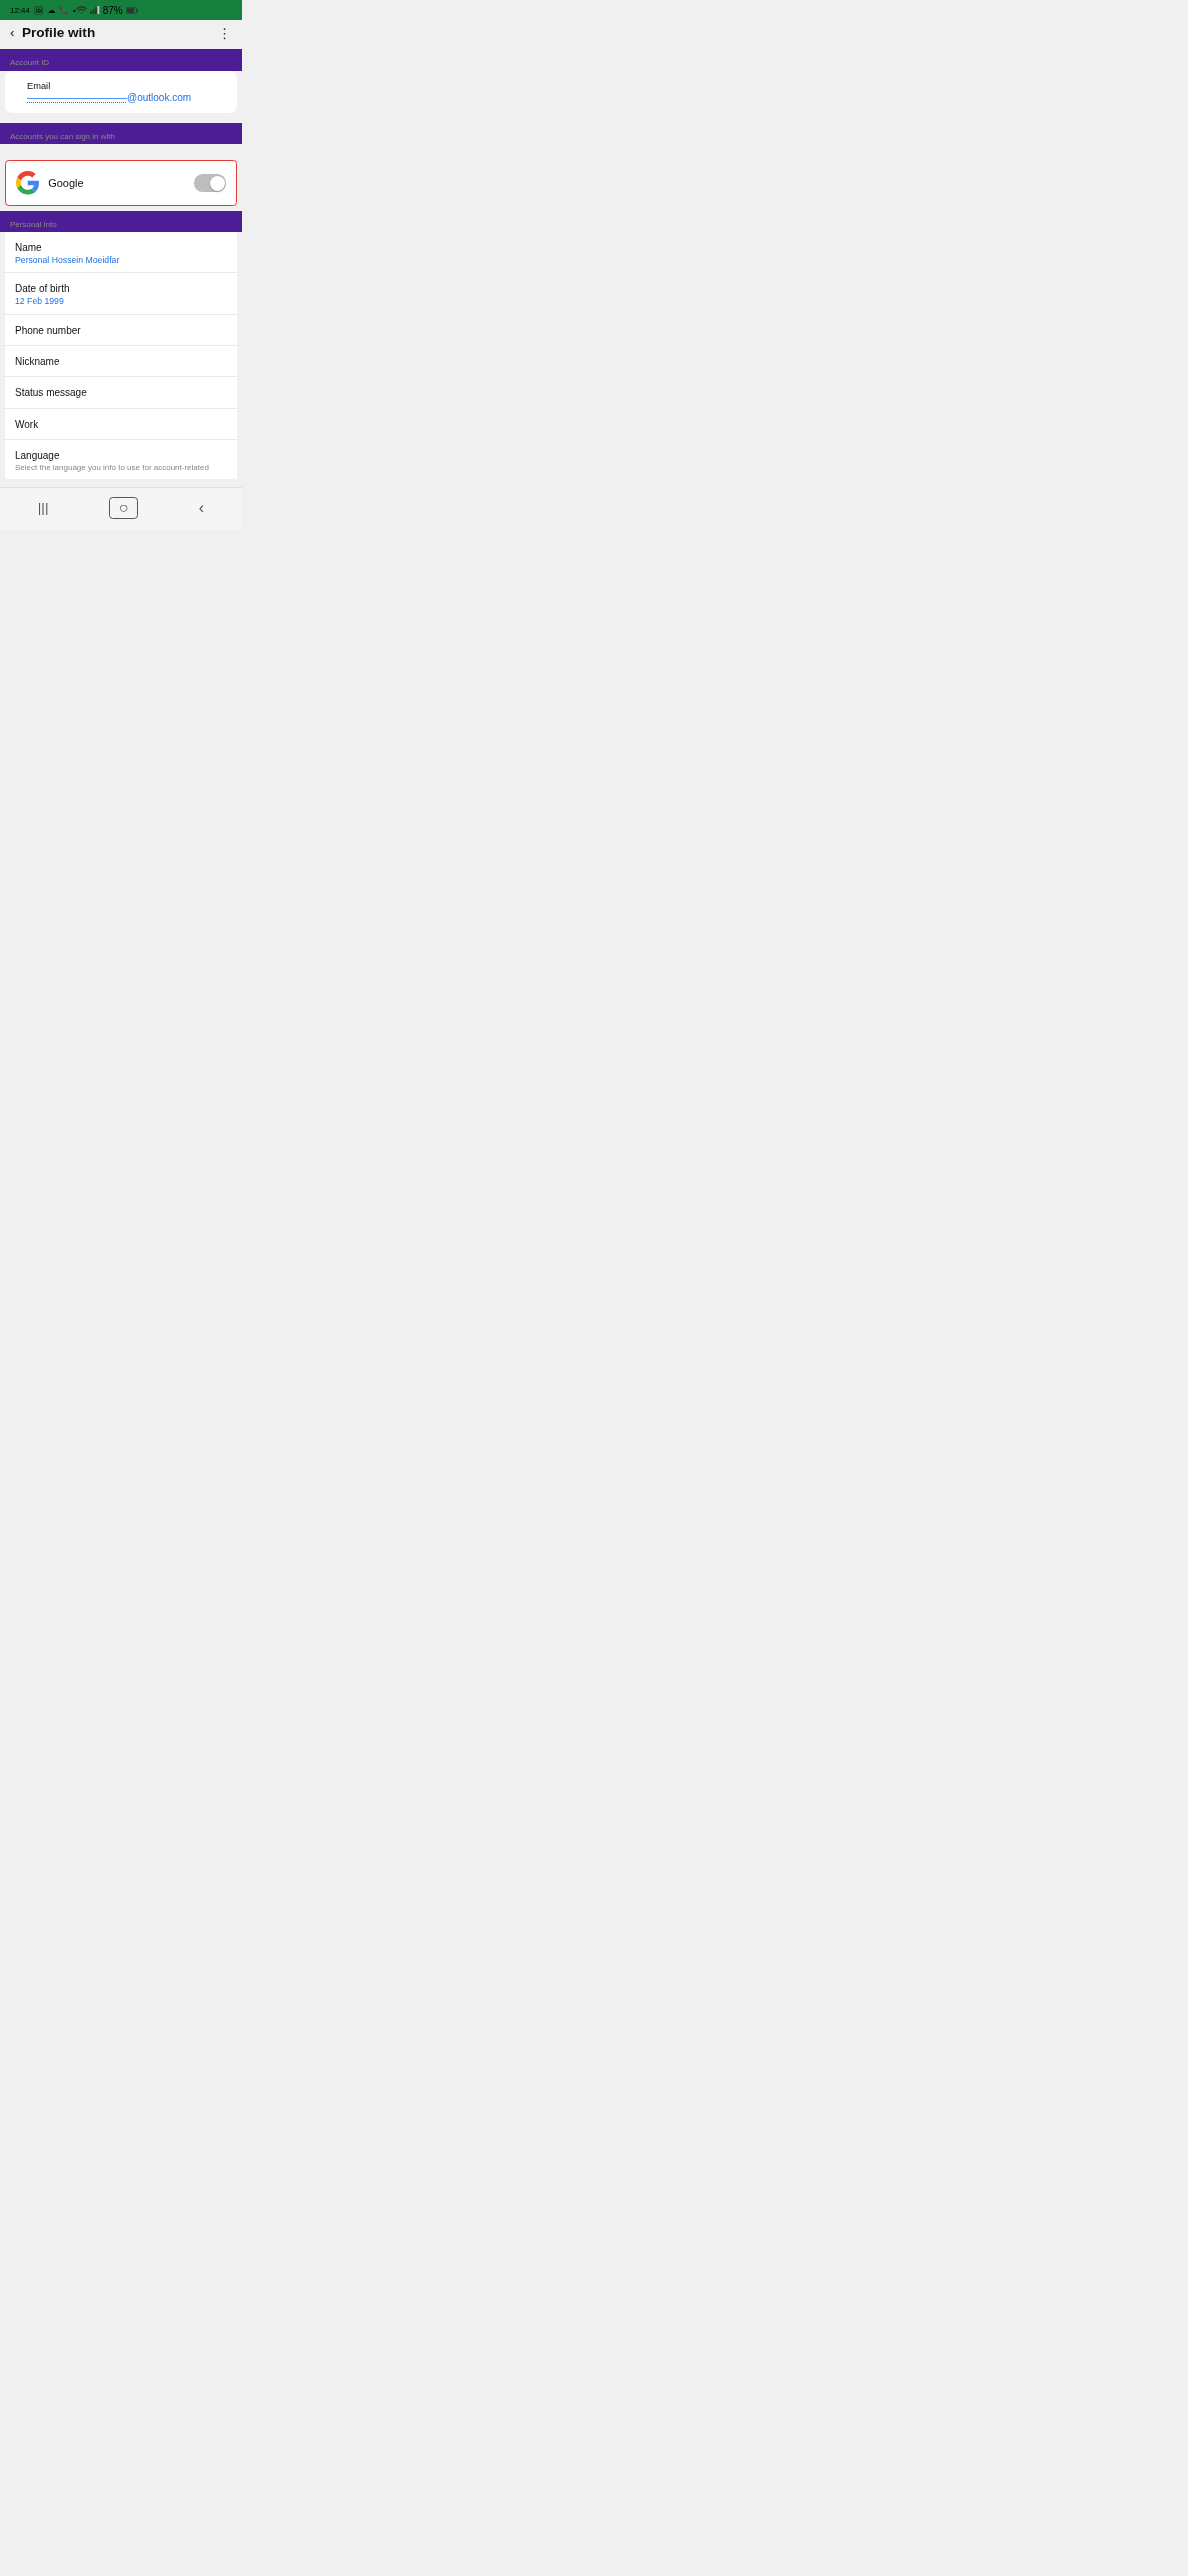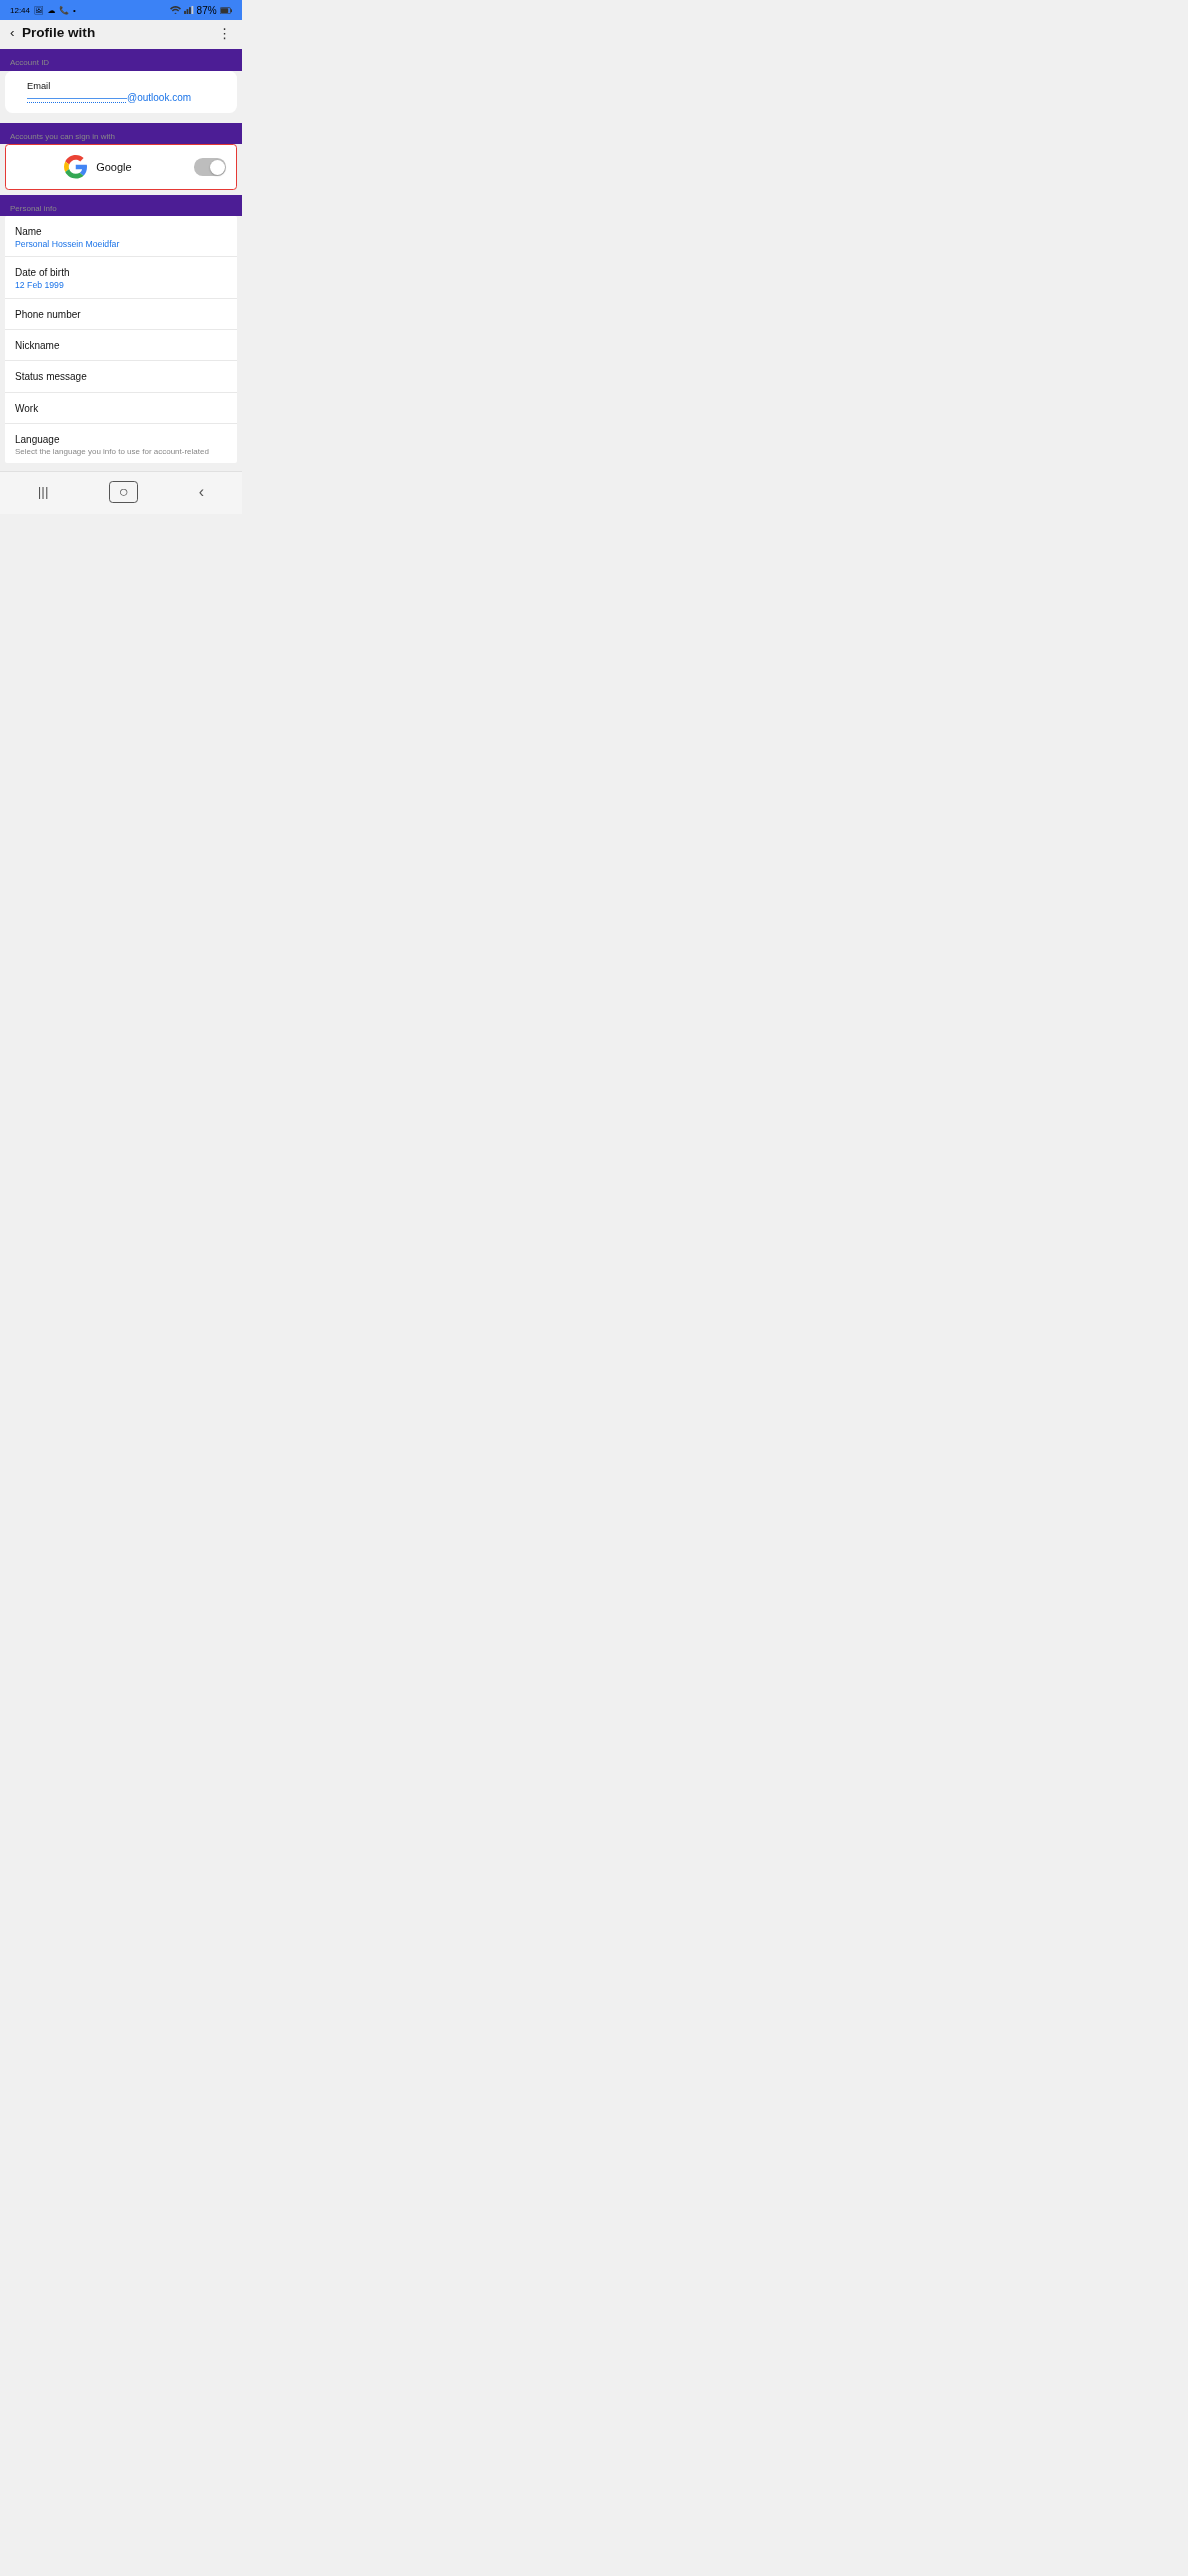--- a/index.html
+++ b/index.html
@@ -6,23 +6,23 @@
     body {
       background: #f0f0f0;
       font-family: 'Segoe UI', sans-serif;
       width: 242px;
       min-height: 557px;
       overflow-x: hidden;
     }
 
     
     .status-bar {
-      background: #3b82f6;
-      display: flex;
-      justify-content: space-between;
+      background: #15803d;
+      display: flex;
+      justify-content: flex-start;
       align-items: center;
       padding: 5px 10px 3.7px 10px;
       font-size: 8px;
       font-weight: 500;
     }
     .status-left { display: flex; align-items: center; gap: 3.7px; }
     .status-right { display: flex; align-items: center; gap: 3px; font-size: 10px; }
 
     
     .header {
@@ -58,24 +58,23 @@
     .email-row {
       padding: 10px 10px 10px 10px;
     }
     .email-label { font-size: 9.3px; color: #111; font-weight: 400; margin-bottom: 1.2px; }
     .email-value { font-size: 10px; color: #1a73e8; }
 
     
     .google-card {
       background: #fff;
       border-radius: 3.7px;
-      margin: 0 5px 0px 5px;
+      margin: 16px 5px 0px 5px;
       border: 1.5px solid #e53935;
       overflow: hidden;
-      padding-left: 48px;
     }
     .google-row {
       display: flex;
       align-items: center;
       padding: 10px 10px;
       justify-content: space-between;
     }
     .google-left { display: flex; align-items: center; gap: 8.7px; }
     .google-icon {
       width: 23.5px;

